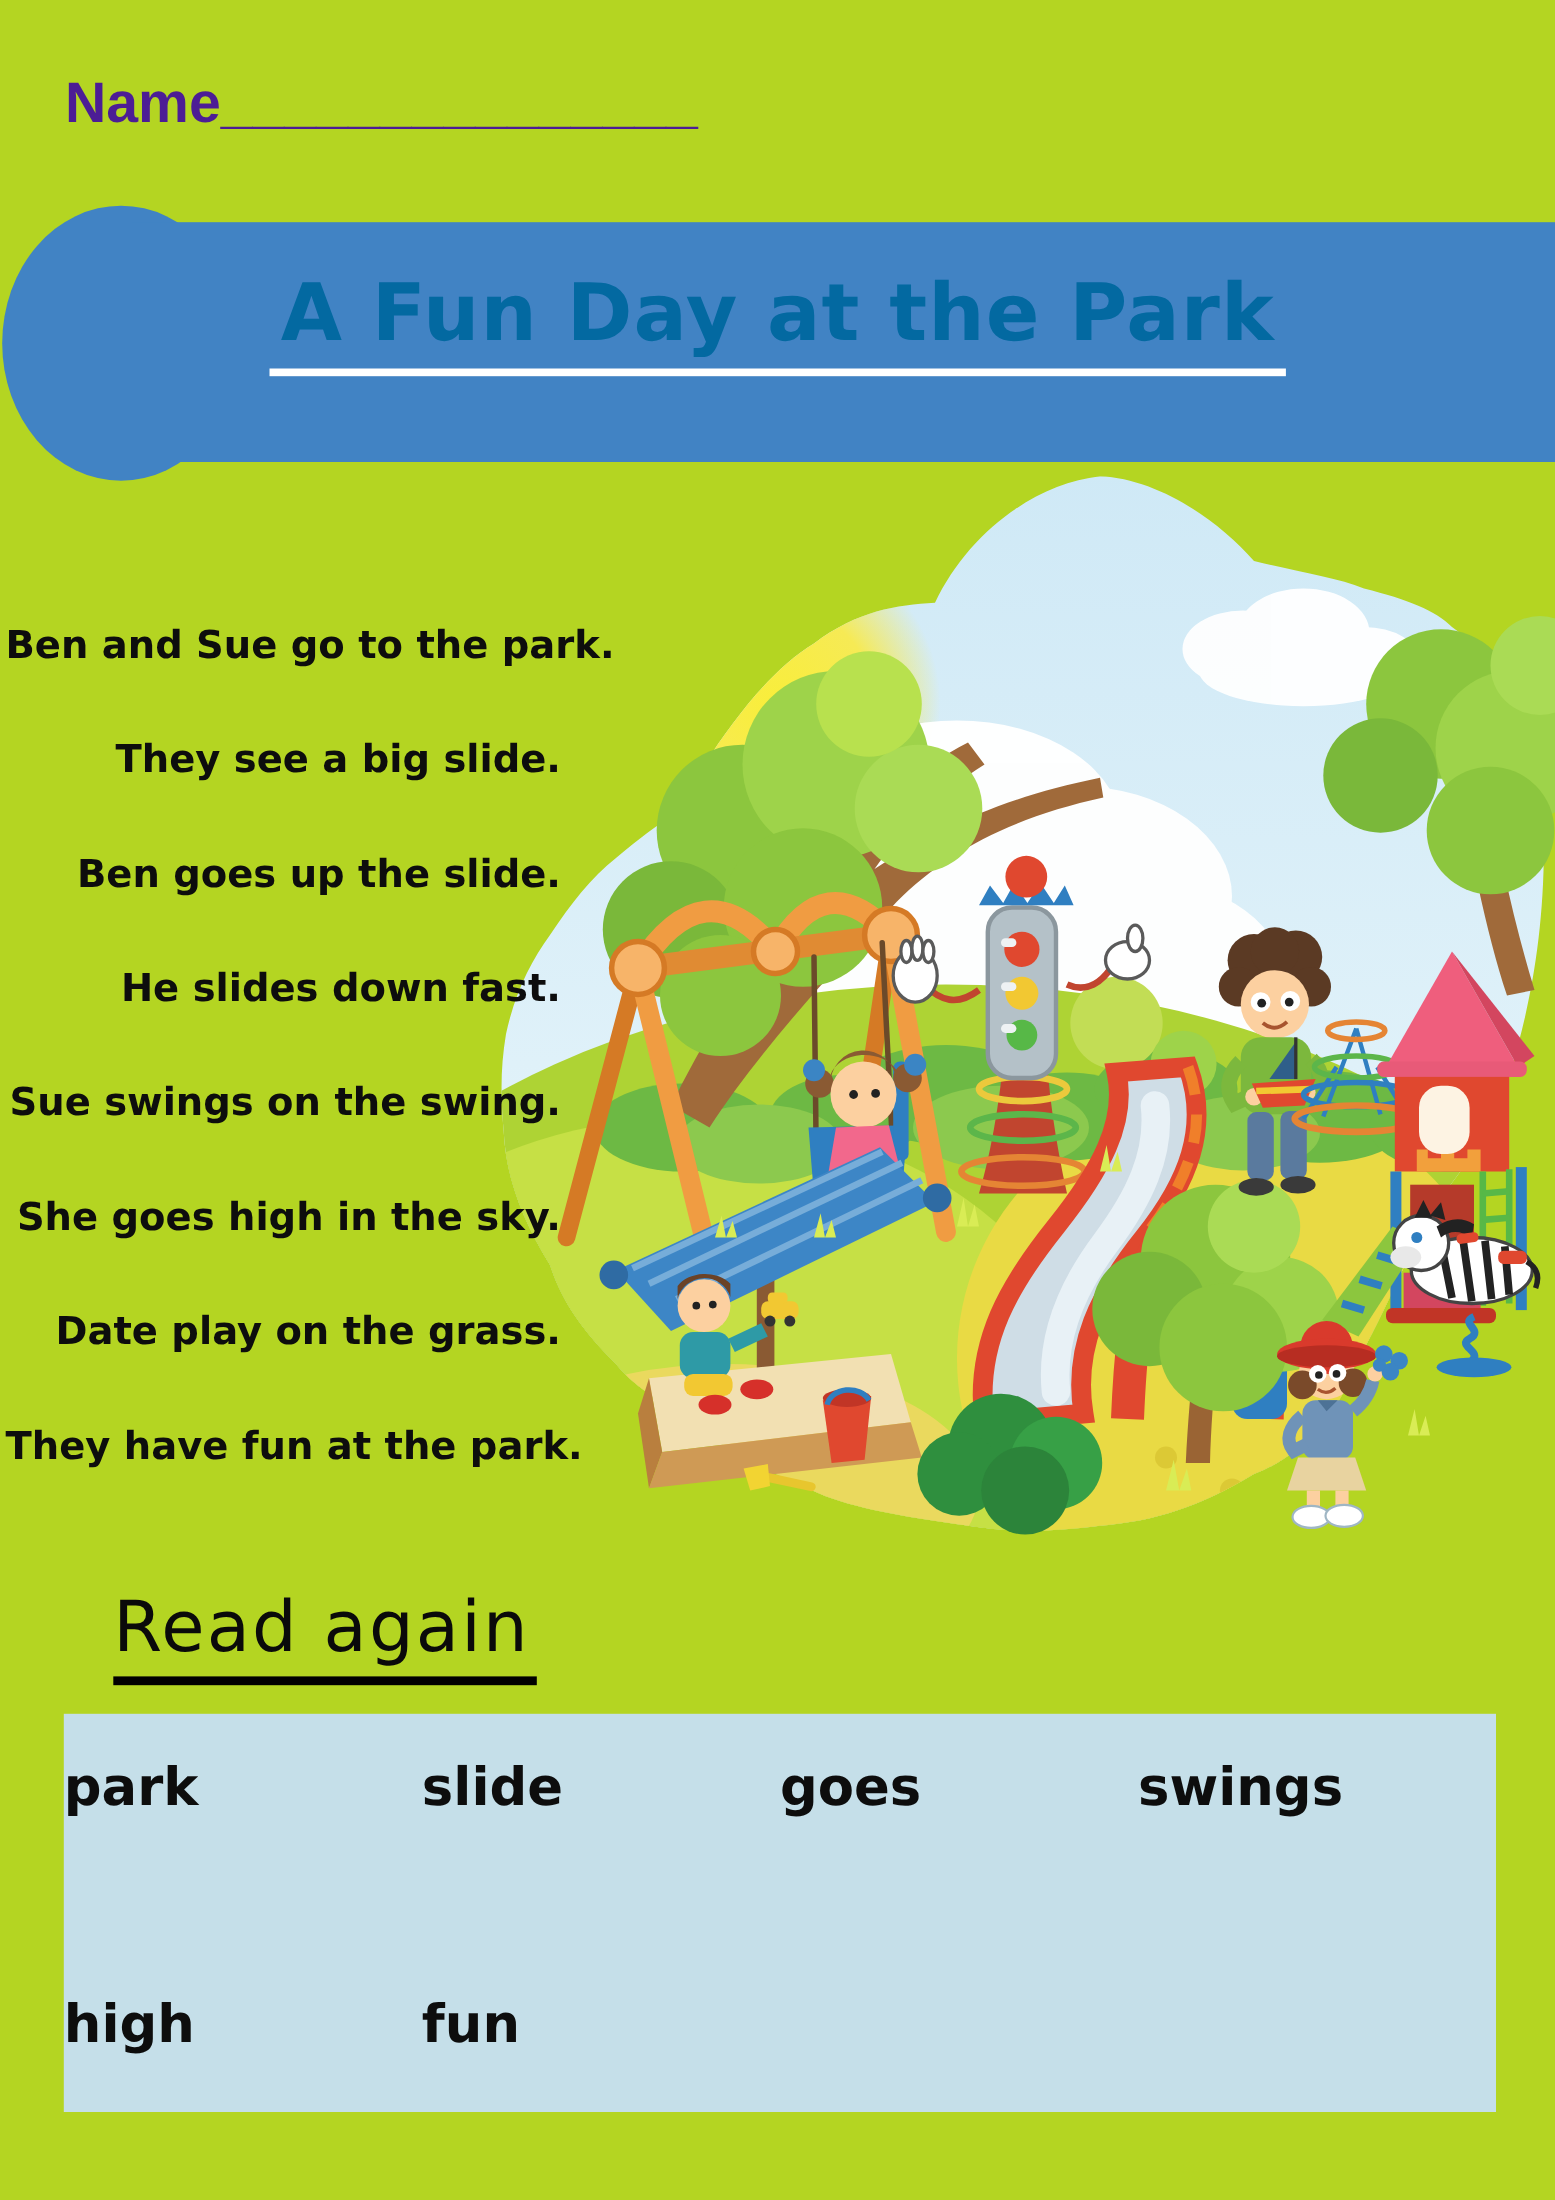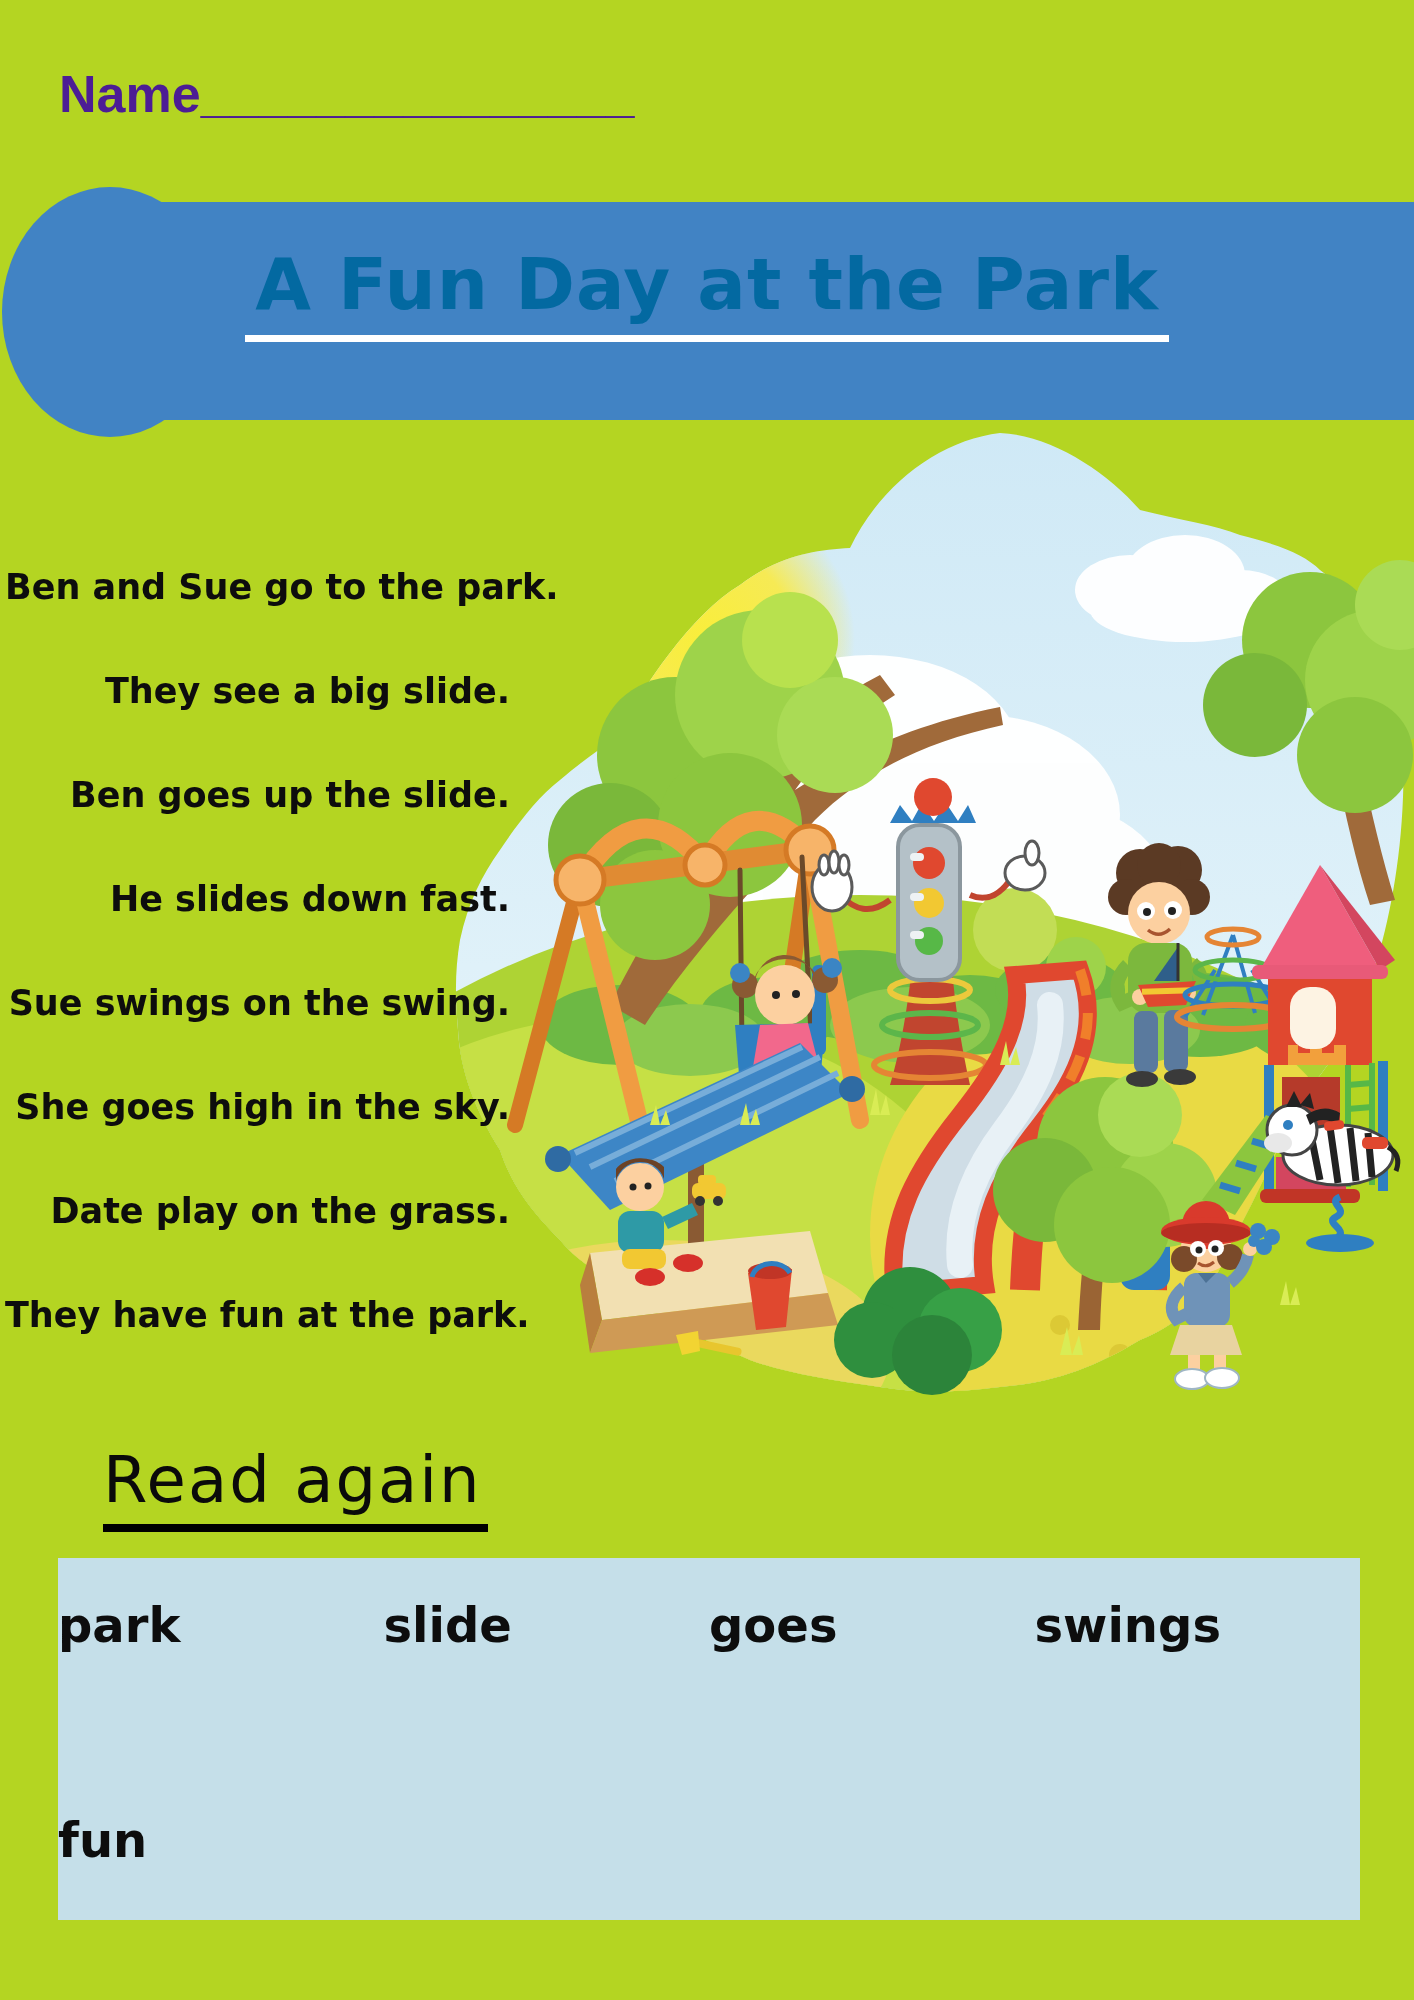--- a/index.html
+++ b/index.html
@@ -444,15 +444,16 @@
 <div class="read-again">Read again</div>
 
 <div class="wordbox">
   <div class="wordrow r1">
     <span class="word">park</span>
     <span class="word">slide</span>
     <span class="word">goes</span>
     <span class="word">swings</span>
   </div>
   <div class="wordrow r2">
+    <span class="word">high</span>
     <span class="word">fun</span>
   </div>
 </div>
 
 </body></html>

